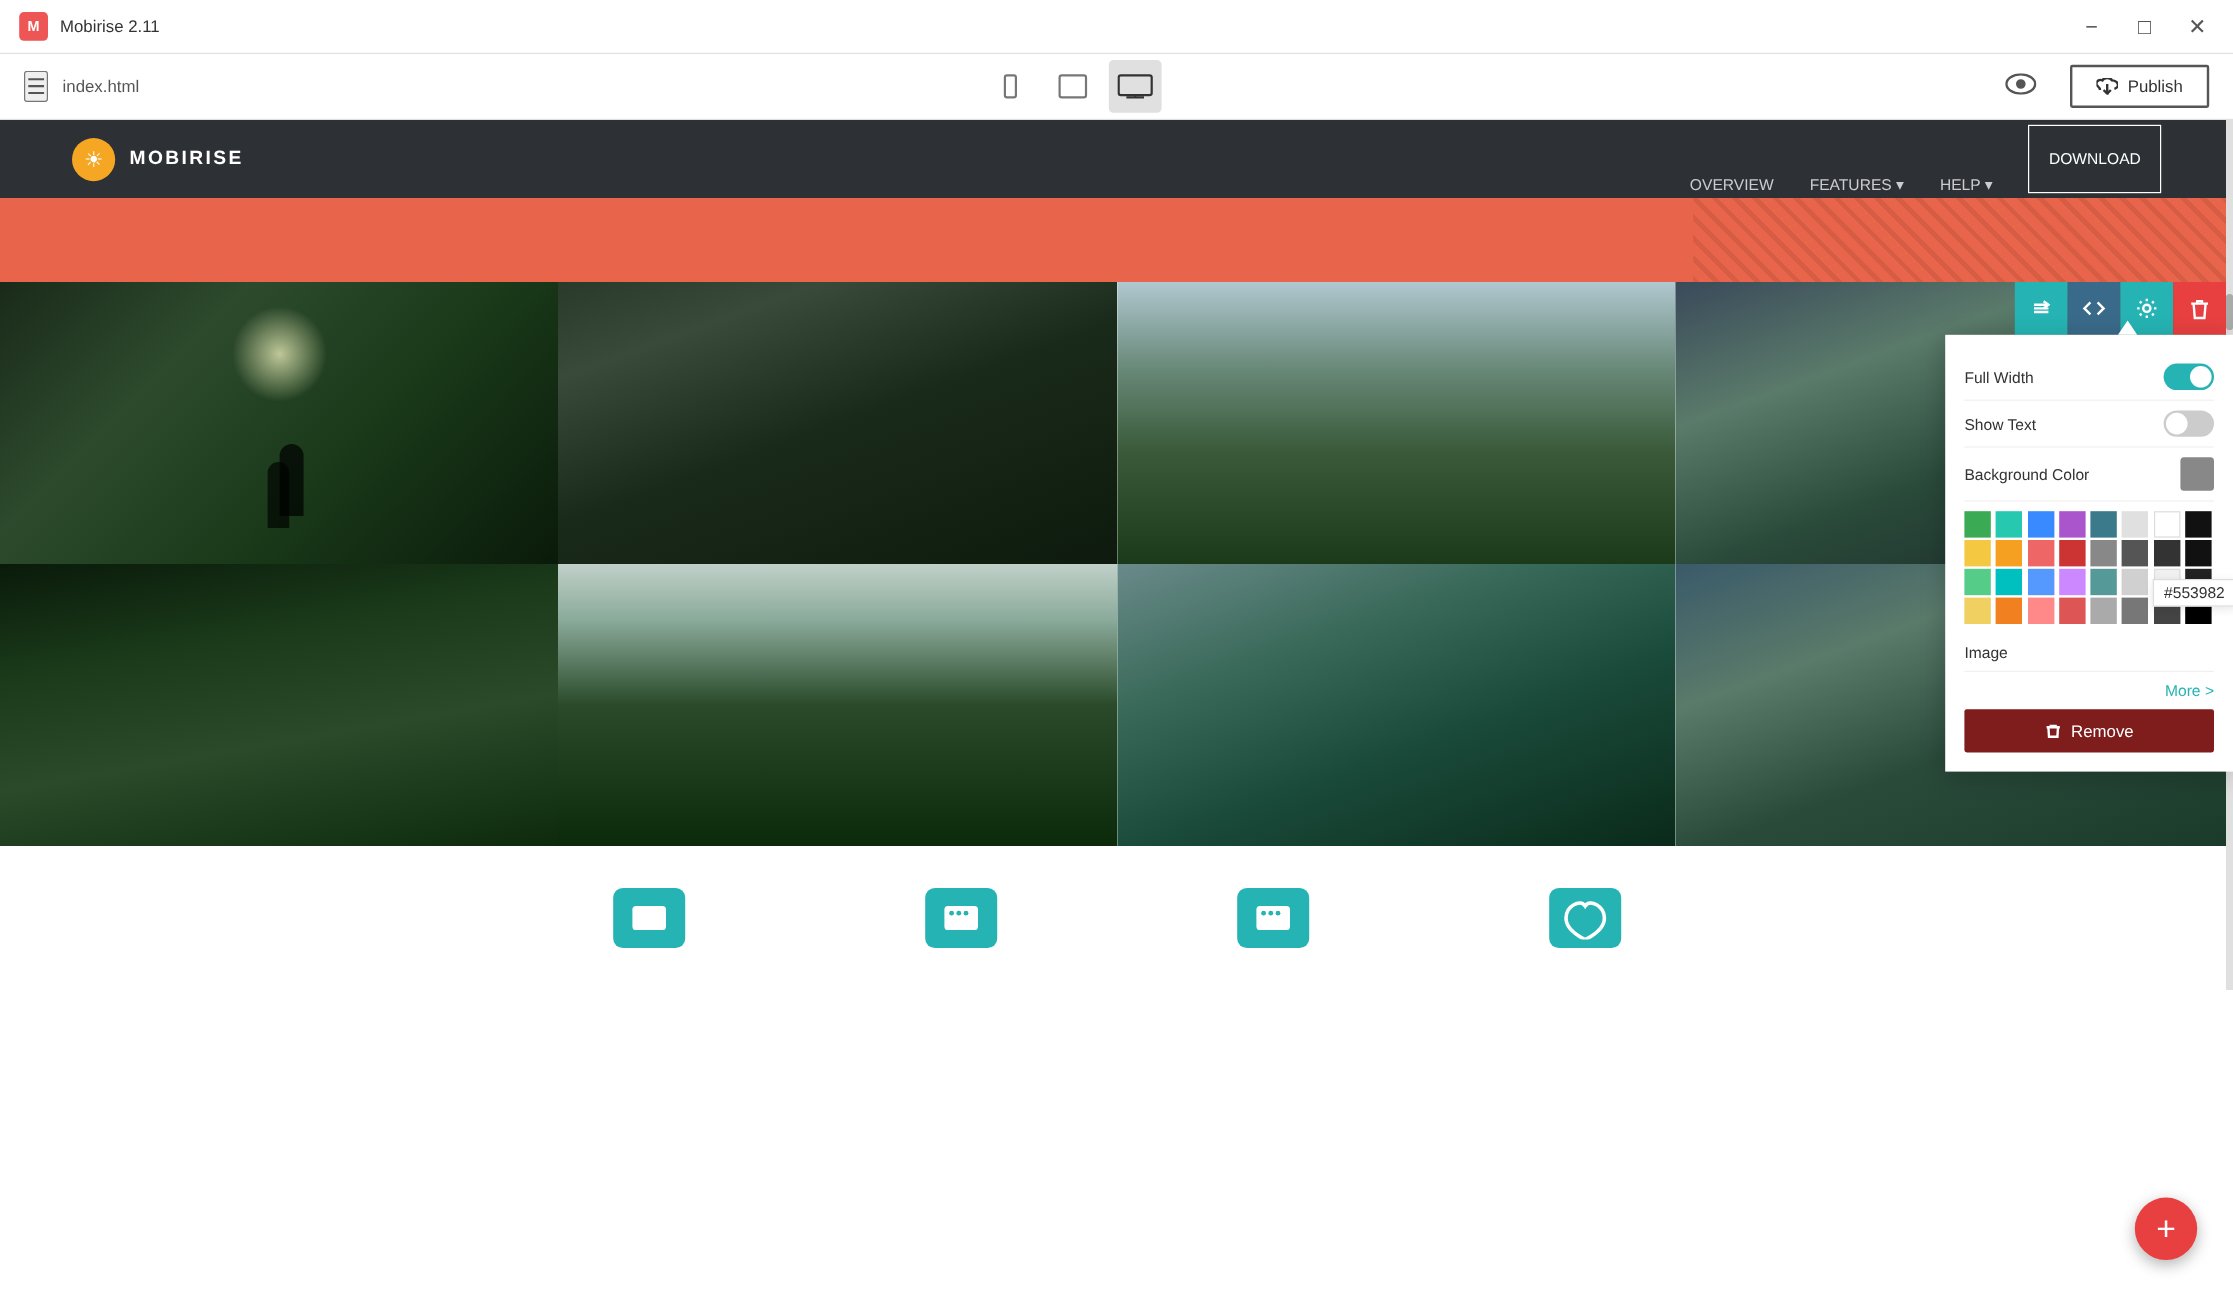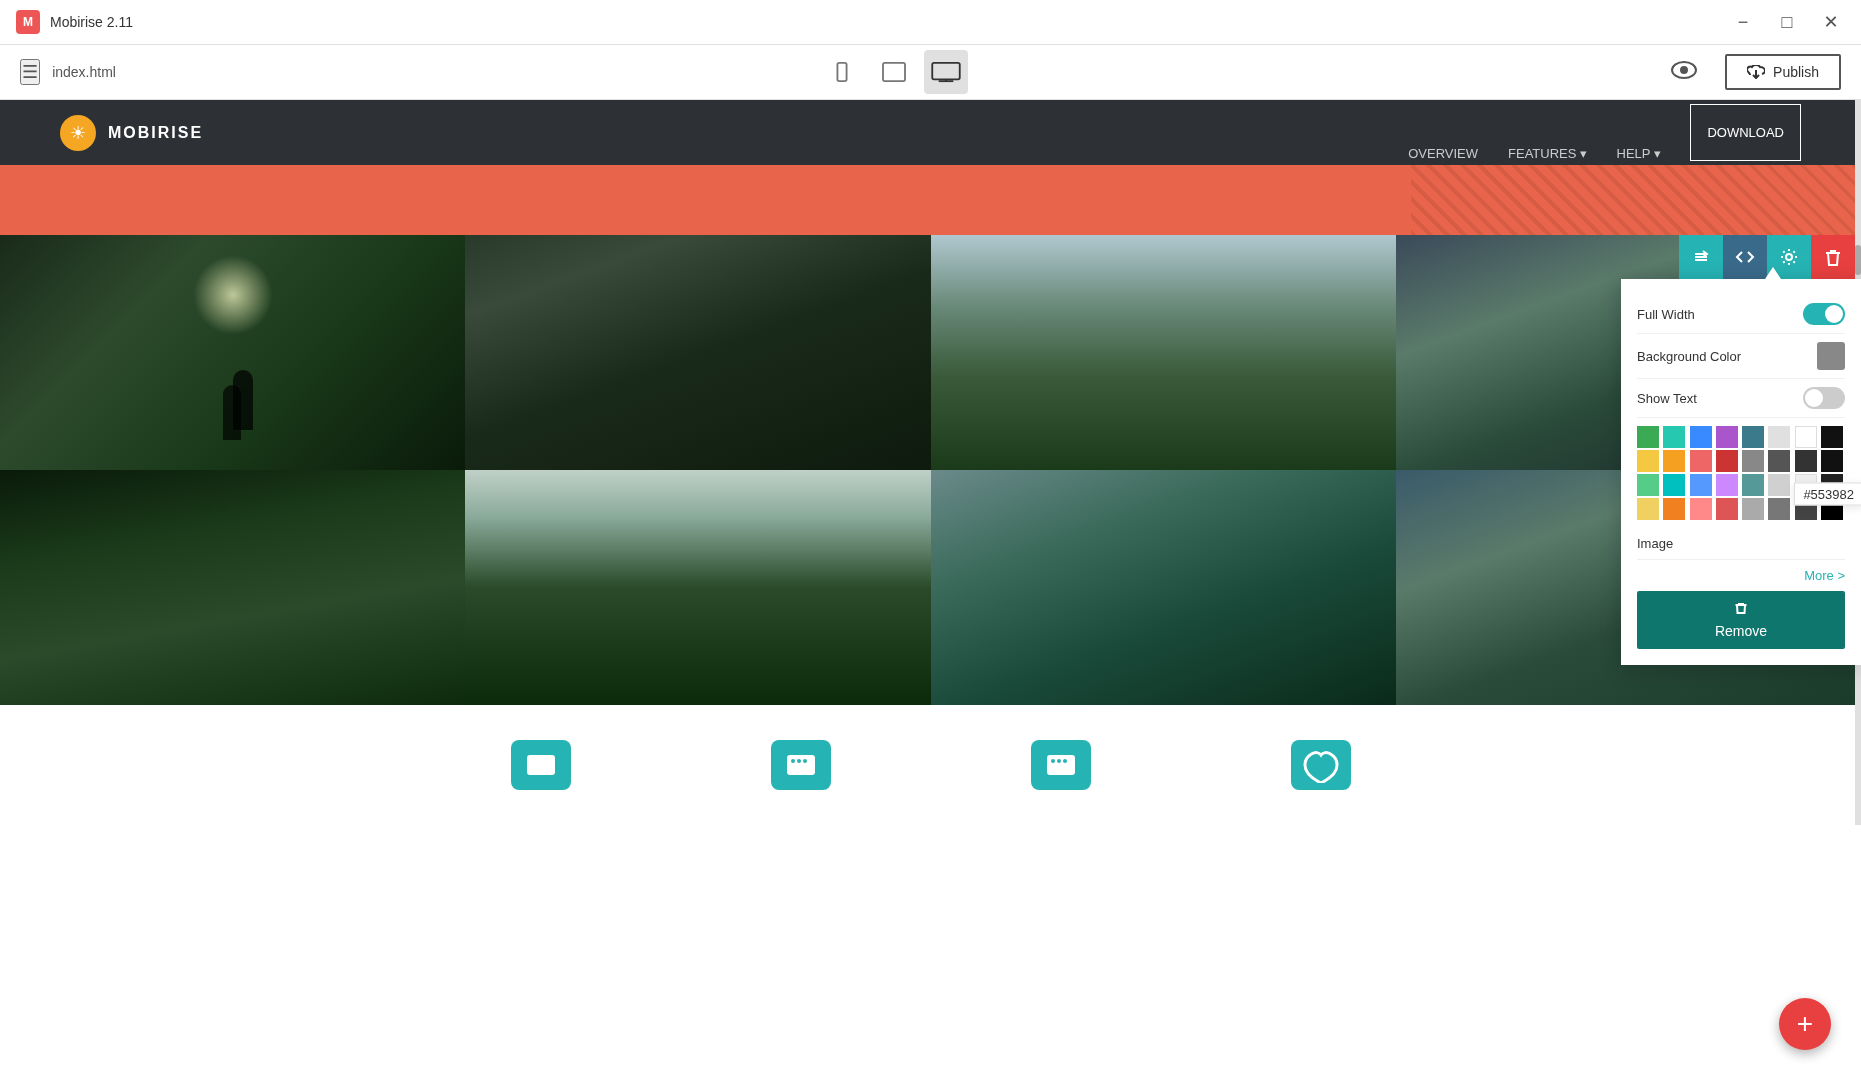--- a/index.html
+++ b/index.html
@@ -169,23 +169,23 @@
     .images-nav {
       display: flex; align-items: center; justify-content: center;
       width: 28px; height: 28px; border: 1px solid #ccc; cursor: pointer;
       font-size: 14px; color: #555; background: #fff;
     }
 
     .more-link { text-align: right; font-size: 13px; color: #26b3b3; cursor: pointer; margin-top: 8px; }
 
     .remove-btn {
       display: flex; align-items: center; justify-content: center;
-      gap: 8px; background: #0f766e; color: #fff;
+      gap: 8px; background: #7f1d1d; color: #fff;
       padding: 10px 32px; border: none; cursor: pointer;
-      font-size: 14px; border-radius: 2px; width: 100%; margin-top: 8px; flex-direction: column;
+      font-size: 14px; border-radius: 2px; width: 100%; margin-top: 8px;
     }
 
     .add-btn {
       position: fixed; bottom: 30px; right: 30px;
       width: 52px; height: 52px; border-radius: 50%;
       background: #e84040; color: #fff; font-size: 28px;
       border: none; cursor: pointer; display: flex;
       align-items: center; justify-content: center;
       box-shadow: 0 4px 12px rgba(0,0,0,0.3); z-index: 500;
     }
@@ -352,26 +352,26 @@
 
     <div class="settings-panel" style="top:44px;">
 
       <div class="chevron-indicator" style="position:absolute;top:-12px;right:80px;width:0;height:0;border-left:8px solid transparent;border-right:8px solid transparent;border-bottom:12px solid #fff;"></div>
 
       <div class="settings-row">
         <span class="settings-label">Full Width</span>
         <div class="toggle on"></div>
       </div>
       <div class="settings-row">
+        <span class="settings-label">Show Text</span>
+        <div class="toggle off"></div>
+      </div>
+      <div class="settings-row">
         <span class="settings-label">Background Color</span>
         <div style="width:28px;height:28px;background:#888;border-radius:3px;cursor:pointer;"></div>
-      </div>
-      <div class="settings-row">
-        <span class="settings-label">Show Text</span>
-        <div class="toggle off"></div>
       </div>
 
       <div class="color-swatch-area" style="position:relative;">
         <div class="color-grid">
 
           <div class="color-swatch" style="background:#3aaa55;"></div>
           <div class="color-swatch" style="background:#26c8b0;"></div>
           <div class="color-swatch" style="background:#3a8aff;"></div>
           <div class="color-swatch" style="background:#aa55cc;"></div>
           <div class="color-swatch" style="background:#3a7a8a;"></div>

